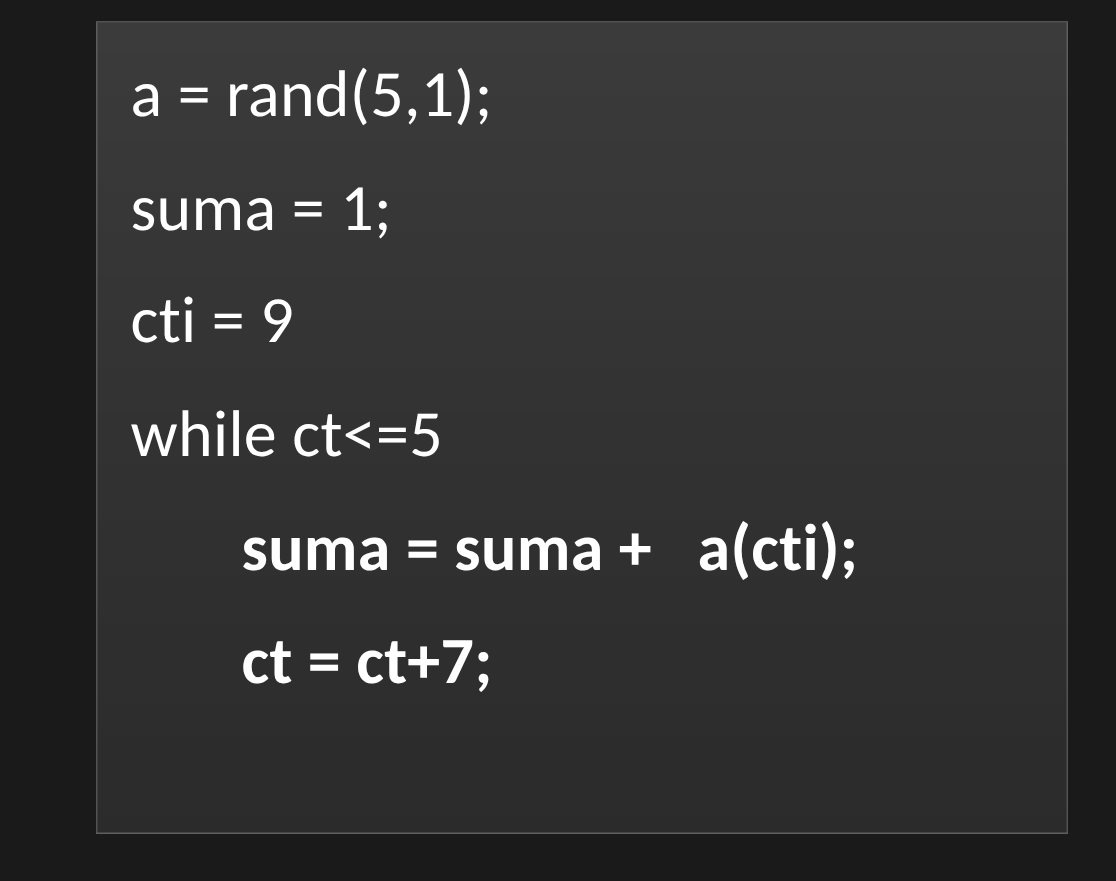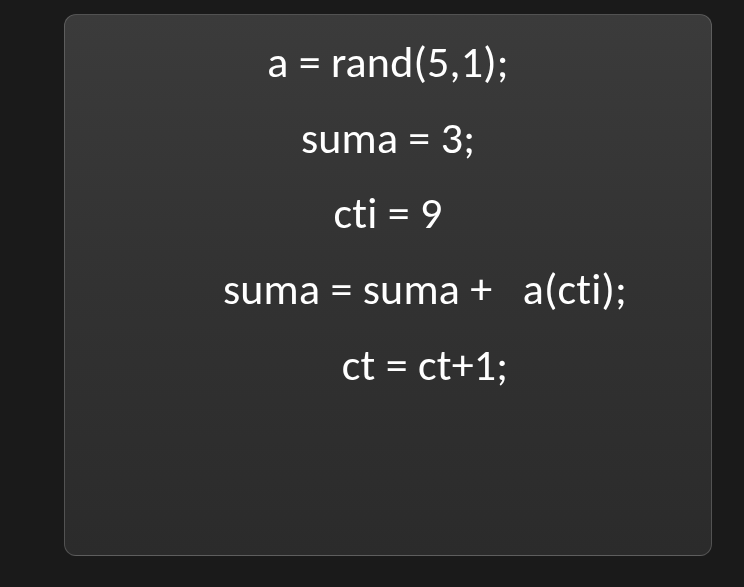--- a/index.html
+++ b/index.html
@@ -15,38 +15,39 @@
       font-family: 'Segoe UI', Calibri, Arial, sans-serif;
     }
     .code-box {
       position: absolute;
       left: 64px;
       top: 14px;
       width: 648px;
       height: 542px;
       background: linear-gradient(180deg, #3b3b3b 0%, #323232 50%, #2b2b2b 100%);
       border: 1px solid rgba(200,200,200,0.25);
-      border-radius: 12px;
+      border-radius: 0;
       padding: 10px 22px 10px 22px;
-      text-align: center;
     }
     .code-line {
       color: #ffffff;
       font-size: 44px;
       line-height: 1.72;
       white-space: pre;
       font-weight: 400;
       letter-spacing: 0.2px;
     }
     .indent {
       padding-left: 74px;
+      font-weight: bold;
     }
   </style>
 </head>
 <body>
 
 <div class="code-box">
   <div class="code-line">a = rand(5,1);</div>
-  <div class="code-line">suma = 3;</div>
+  <div class="code-line">suma = 1;</div>
   <div class="code-line">cti = 9</div>
+  <div class="code-line">while ct&lt;=5</div>
   <div class="code-line indent">suma = suma +   a(cti);</div>
-  <div class="code-line indent">ct = ct+1;</div>
+  <div class="code-line indent">ct = ct+7;</div>
 </div>
 
 </body></html>

